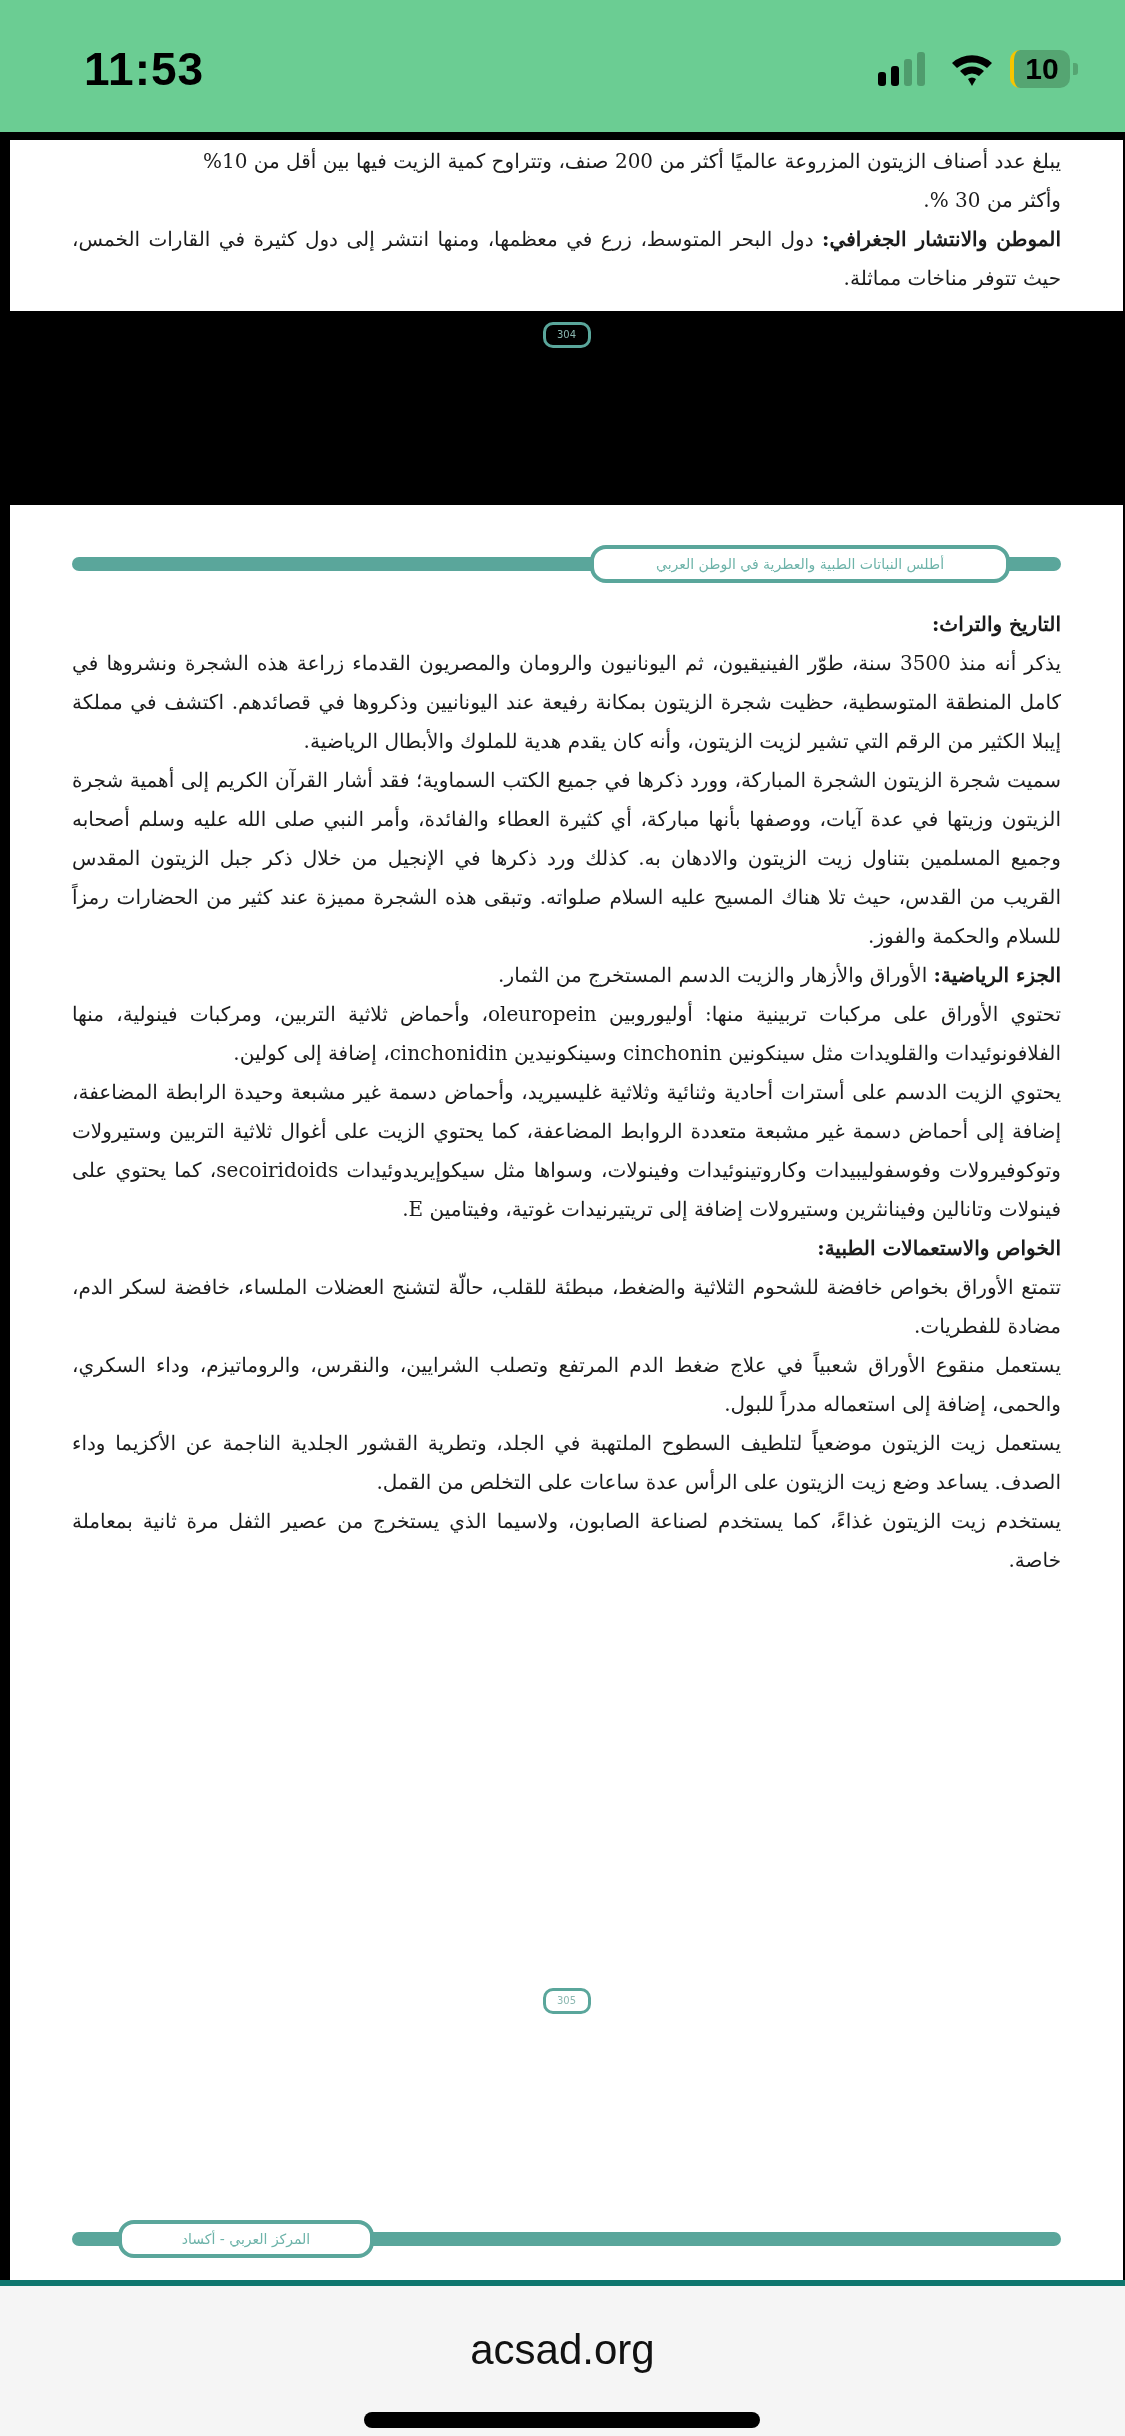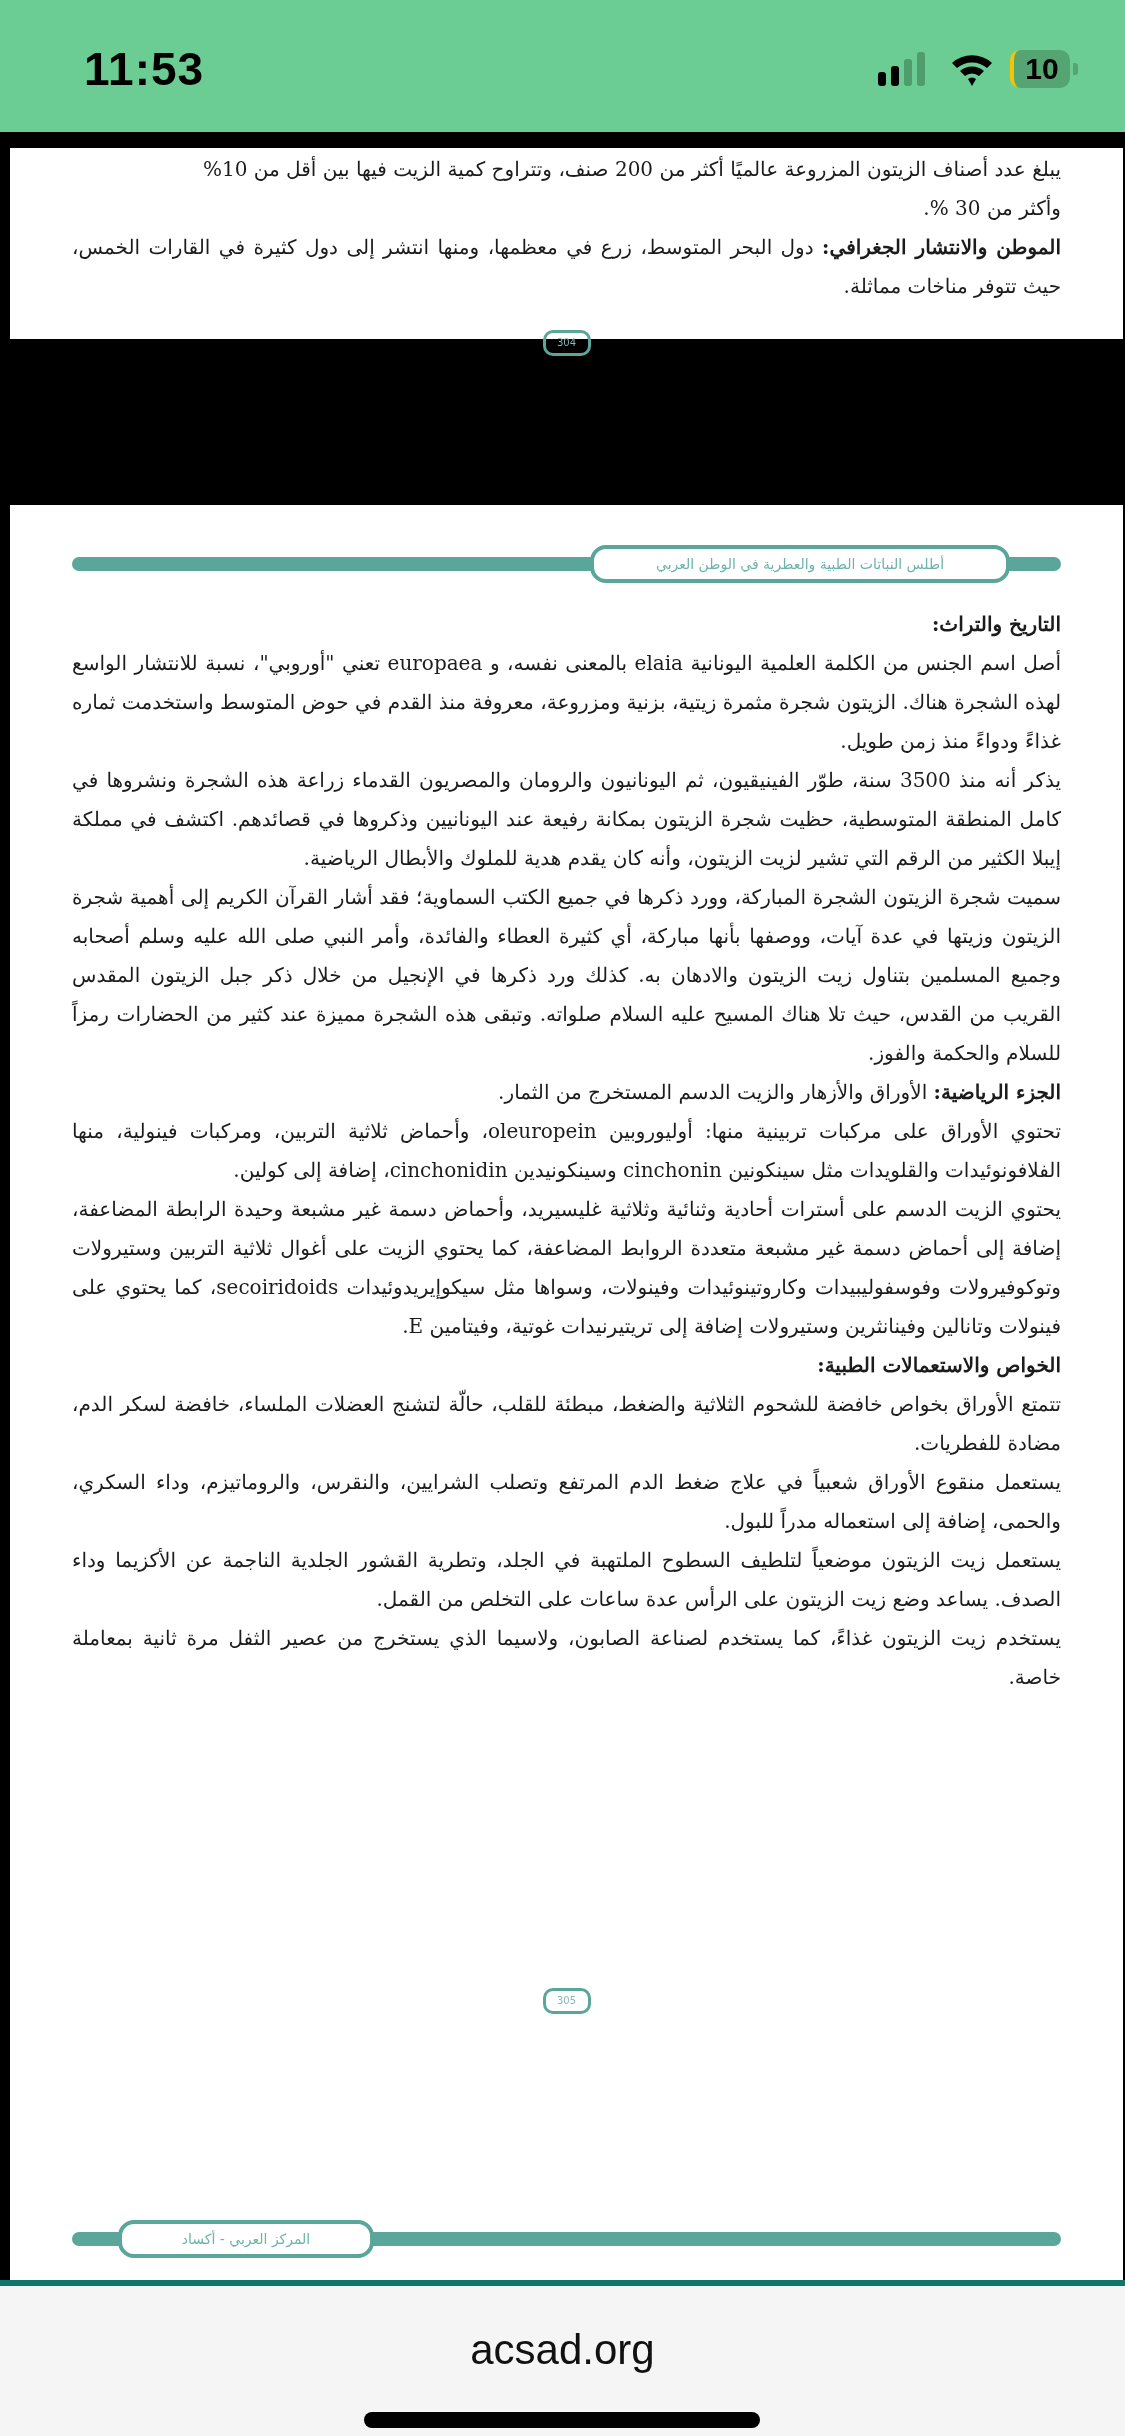--- a/index.html
+++ b/index.html
@@ -9,21 +9,21 @@
   .status-bar { position: absolute; left: 0; top: 0; width: 1125px; height: 132px; background: #6bcd93; z-index: 5; }
   .status-time { position: absolute; left: 84px; top: 42px; font-family: "Liberation Sans", sans-serif; font-weight: 700; font-size: 46px; color: #000; letter-spacing: 1px; }
   .sig { position: absolute; top: 52px; left: 878px; width: 60px; height: 34px; }
   .sig span { position: absolute; bottom: 0; width: 8px; border-radius: 3px; }
   .wifi { position: absolute; left: 950px; top: 50px; width: 44px; height: 38px; }
   .battery { position: absolute; left: 1010px; top: 50px; width: 60px; height: 38px; background: #55a572; border-radius: 10px; border-left: 4px solid #f7c500; }
   .battery-text { position: absolute; left: 0; right: 0; top: 2px; text-align: center; font-family: "Liberation Sans", sans-serif; font-weight: 700; font-size: 30px; color: #000; }
   .battery-cap { position: absolute; right: -8px; top: 13px; width: 5px; height: 12px; background: #55a572; border-radius: 0 3px 3px 0; }
 
   .page { position: absolute; left: 10px; width: 1113px; background: #fff; }
-  .page1 { top: 148px; height: 191px; }
+  .page1 { top: 140px; height: 171px; }
   .page2 { top: 505px; height: 1998px; }
   .page3 { top: 2182px; height: 98px; }
 
   .text-block { position: absolute; left: 62px; right: 62px; direction: rtl; text-align: justify; font-family: "DejaVu Serif", serif; font-size: 20px; line-height: 39px; color: #1c1c1c; filter: blur(0.6px); }
   .text-block p { margin: 0; text-align-last: right; }
   .text-block b { font-weight: 700; }
   .text-block .latin { direction: ltr; unicode-bidi: embed; font-style: normal; }
 
   .page-num { position: absolute; width: 48px; height: 26px; border: 3px solid #5aa69b; border-radius: 10px; left: 50%; transform: translateX(-50%); font-family: "DejaVu Sans", sans-serif; font-size: 10px; color: #8ab7b0; text-align: center; line-height: 20px; }
 
@@ -64,21 +64,20 @@
   </div>
   <div class="page-num" style="top:182px;">304</div>
 </div>
 
 <div class="page page2">
   <div class="header-band" style="top:52px;"></div>
   <div class="header-box" style="top:40px; left:580px; width:420px;">أطلس النباتات الطبية والعطرية في الوطن العربي</div>
 
   <div class="text-block" style="top:100px;">
     <p><b>التاريخ والتراث:</b></p>
-    <p>أصل اسم الجنس من الكلمة العلمية اليونانية elaia بالمعنى نفسه، و europaea تعني "أوروبي"، نسبة للانتشار الواسع لهذه الشجرة هناك. الزيتون شجرة مثمرة زيتية، بزنية ومزروعة، معروفة منذ القدم في حوض المتوسط واستخدمت ثماره غذاءً ودواءً منذ زمن طويل.</p>
     <p>يذكر أنه منذ 3500 سنة، طوّر الفينيقيون، ثم اليونانيون والرومان والمصريون القدماء زراعة هذه الشجرة ونشروها في كامل المنطقة المتوسطية، حظيت شجرة الزيتون بمكانة رفيعة عند اليونانيين وذكروها في قصائدهم. اكتشف في مملكة إيبلا الكثير من الرقم التي تشير لزيت الزيتون، وأنه كان يقدم هدية للملوك والأبطال الرياضية.</p>
     <p>سميت شجرة الزيتون الشجرة المباركة، وورد ذكرها في جميع الكتب السماوية؛ فقد أشار القرآن الكريم إلى أهمية شجرة الزيتون وزيتها في عدة آيات، ووصفها بأنها مباركة، أي كثيرة العطاء والفائدة، وأمر النبي صلى الله عليه وسلم أصحابه وجميع المسلمين بتناول زيت الزيتون والادهان به. كذلك ورد ذكرها في الإنجيل من خلال ذكر جبل الزيتون المقدس القريب من القدس، حيث تلا هناك المسيح عليه السلام صلواته. وتبقى هذه الشجرة مميزة عند كثير من الحضارات رمزاً للسلام والحكمة والفوز.</p>
     <p><b>الجزء الرياضية:</b><span> الأوراق والأزهار والزيت الدسم المستخرج من الثمار.</span></p>
     <p><span>تحتوي الأوراق على مركبات تربينية منها: أوليوروبين </span><span class="latin">oleuropein</span><span>، وأحماض ثلاثية التربين، ومركبات فينولية، منها الفلافونوئيدات والقلويدات مثل سينكونين </span><span class="latin">cinchonin</span><span> وسينكونيدين </span><span class="latin">cinchonidin</span><span>، إضافة إلى كولين.</span></p>
     <p><span>يحتوي الزيت الدسم على أسترات أحادية وثنائية وثلاثية غليسيريد، وأحماض دسمة غير مشبعة وحيدة الرابطة المضاعفة، إضافة إلى أحماض دسمة غير مشبعة متعددة الروابط المضاعفة، كما يحتوي الزيت على أغوال ثلاثية التربين وستيرولات وتوكوفيرولات وفوسفوليبيدات وكاروتينوئيدات وفينولات، وسواها مثل سيكوإيريدوئيدات </span><span class="latin">secoiridoids</span><span>، كما يحتوي على فينولات وتانالين وفينانثرين وستيرولات إضافة إلى تريتيرنيدات غوتية، وفيتامين E.</span></p>
     <p><b>الخواص والاستعمالات الطبية:</b></p>
     <p>تتمتع الأوراق بخواص خافضة للشحوم الثلاثية والضغط، مبطئة للقلب، حالّة لتشنج العضلات الملساء، خافضة لسكر الدم، مضادة للفطريات.</p>
     <p>يستعمل منقوع الأوراق شعبياً في علاج ضغط الدم المرتفع وتصلب الشرايين، والنقرس، والروماتيزم، وداء السكري، والحمى، إضافة إلى استعماله مدراً للبول.</p>
     <p>يستعمل زيت الزيتون موضعياً لتلطيف السطوح الملتهبة في الجلد، وتطرية القشور الجلدية الناجمة عن الأكزيما وداء الصدف. يساعد وضع زيت الزيتون على الرأس عدة ساعات على التخلص من القمل.</p>
     <p>يستخدم زيت الزيتون غذاءً، كما يستخدم لصناعة الصابون، ولاسيما الذي يستخرج من عصير الثفل مرة ثانية بمعاملة خاصة.</p>

